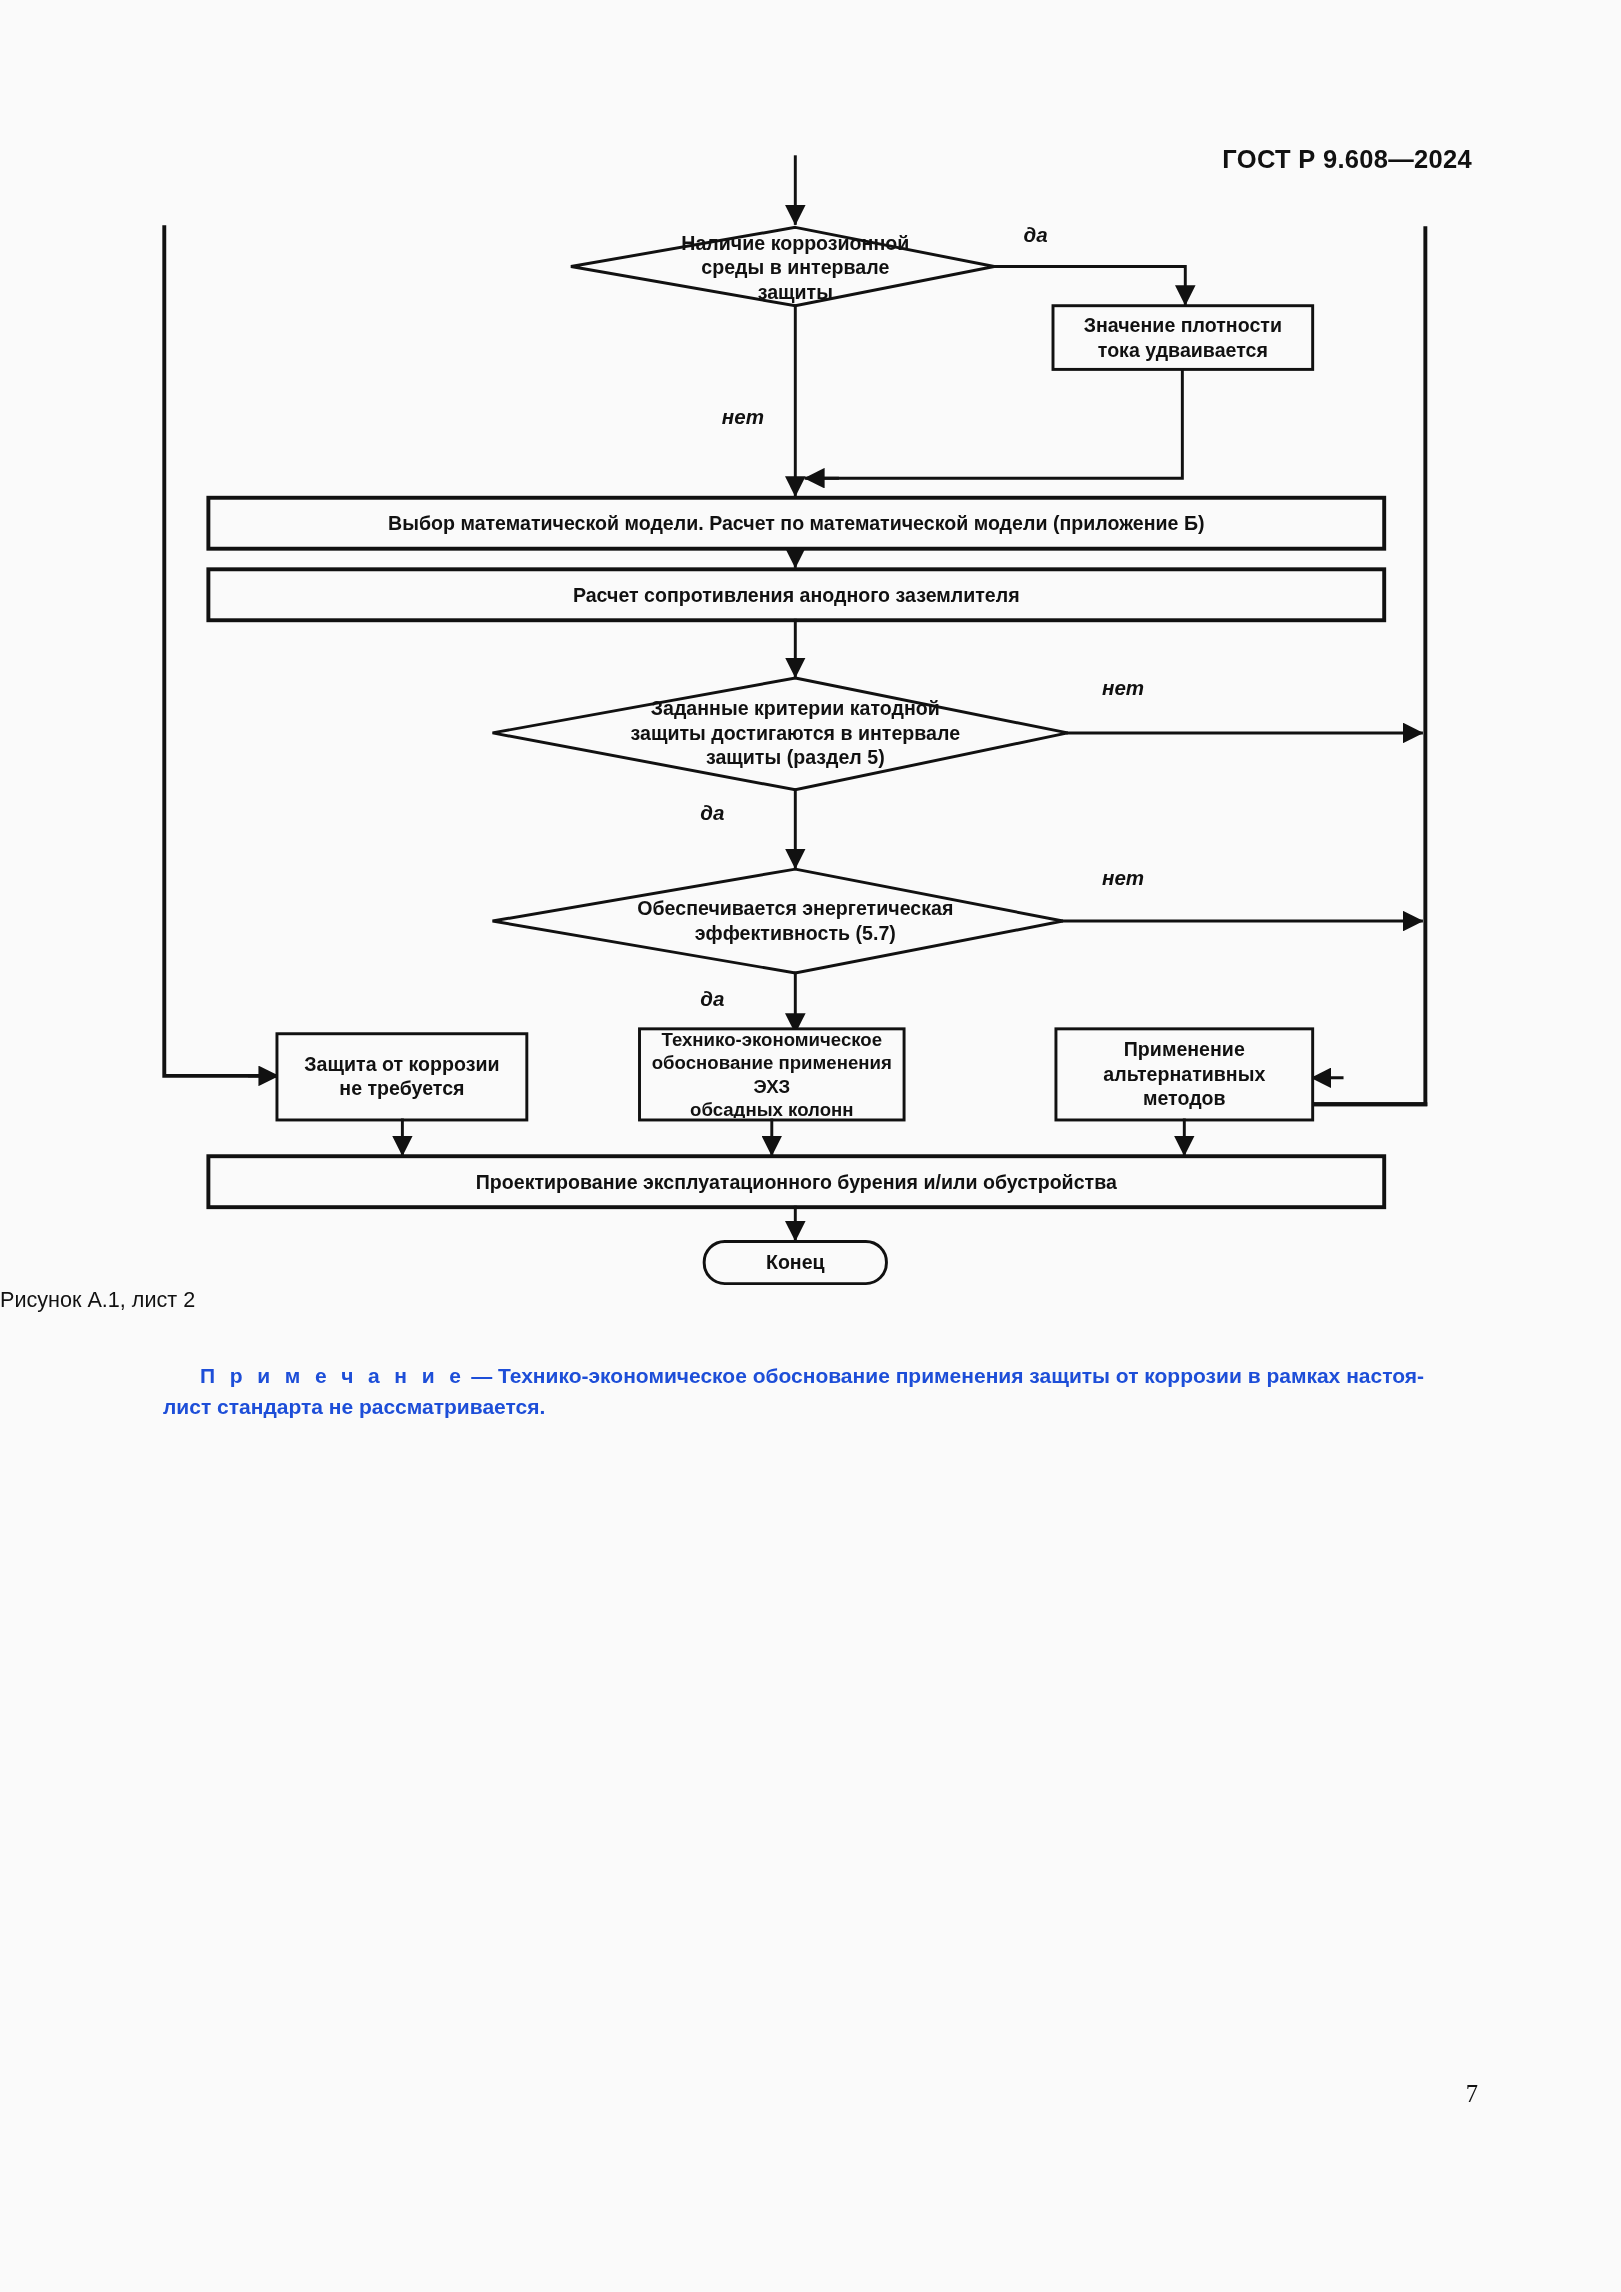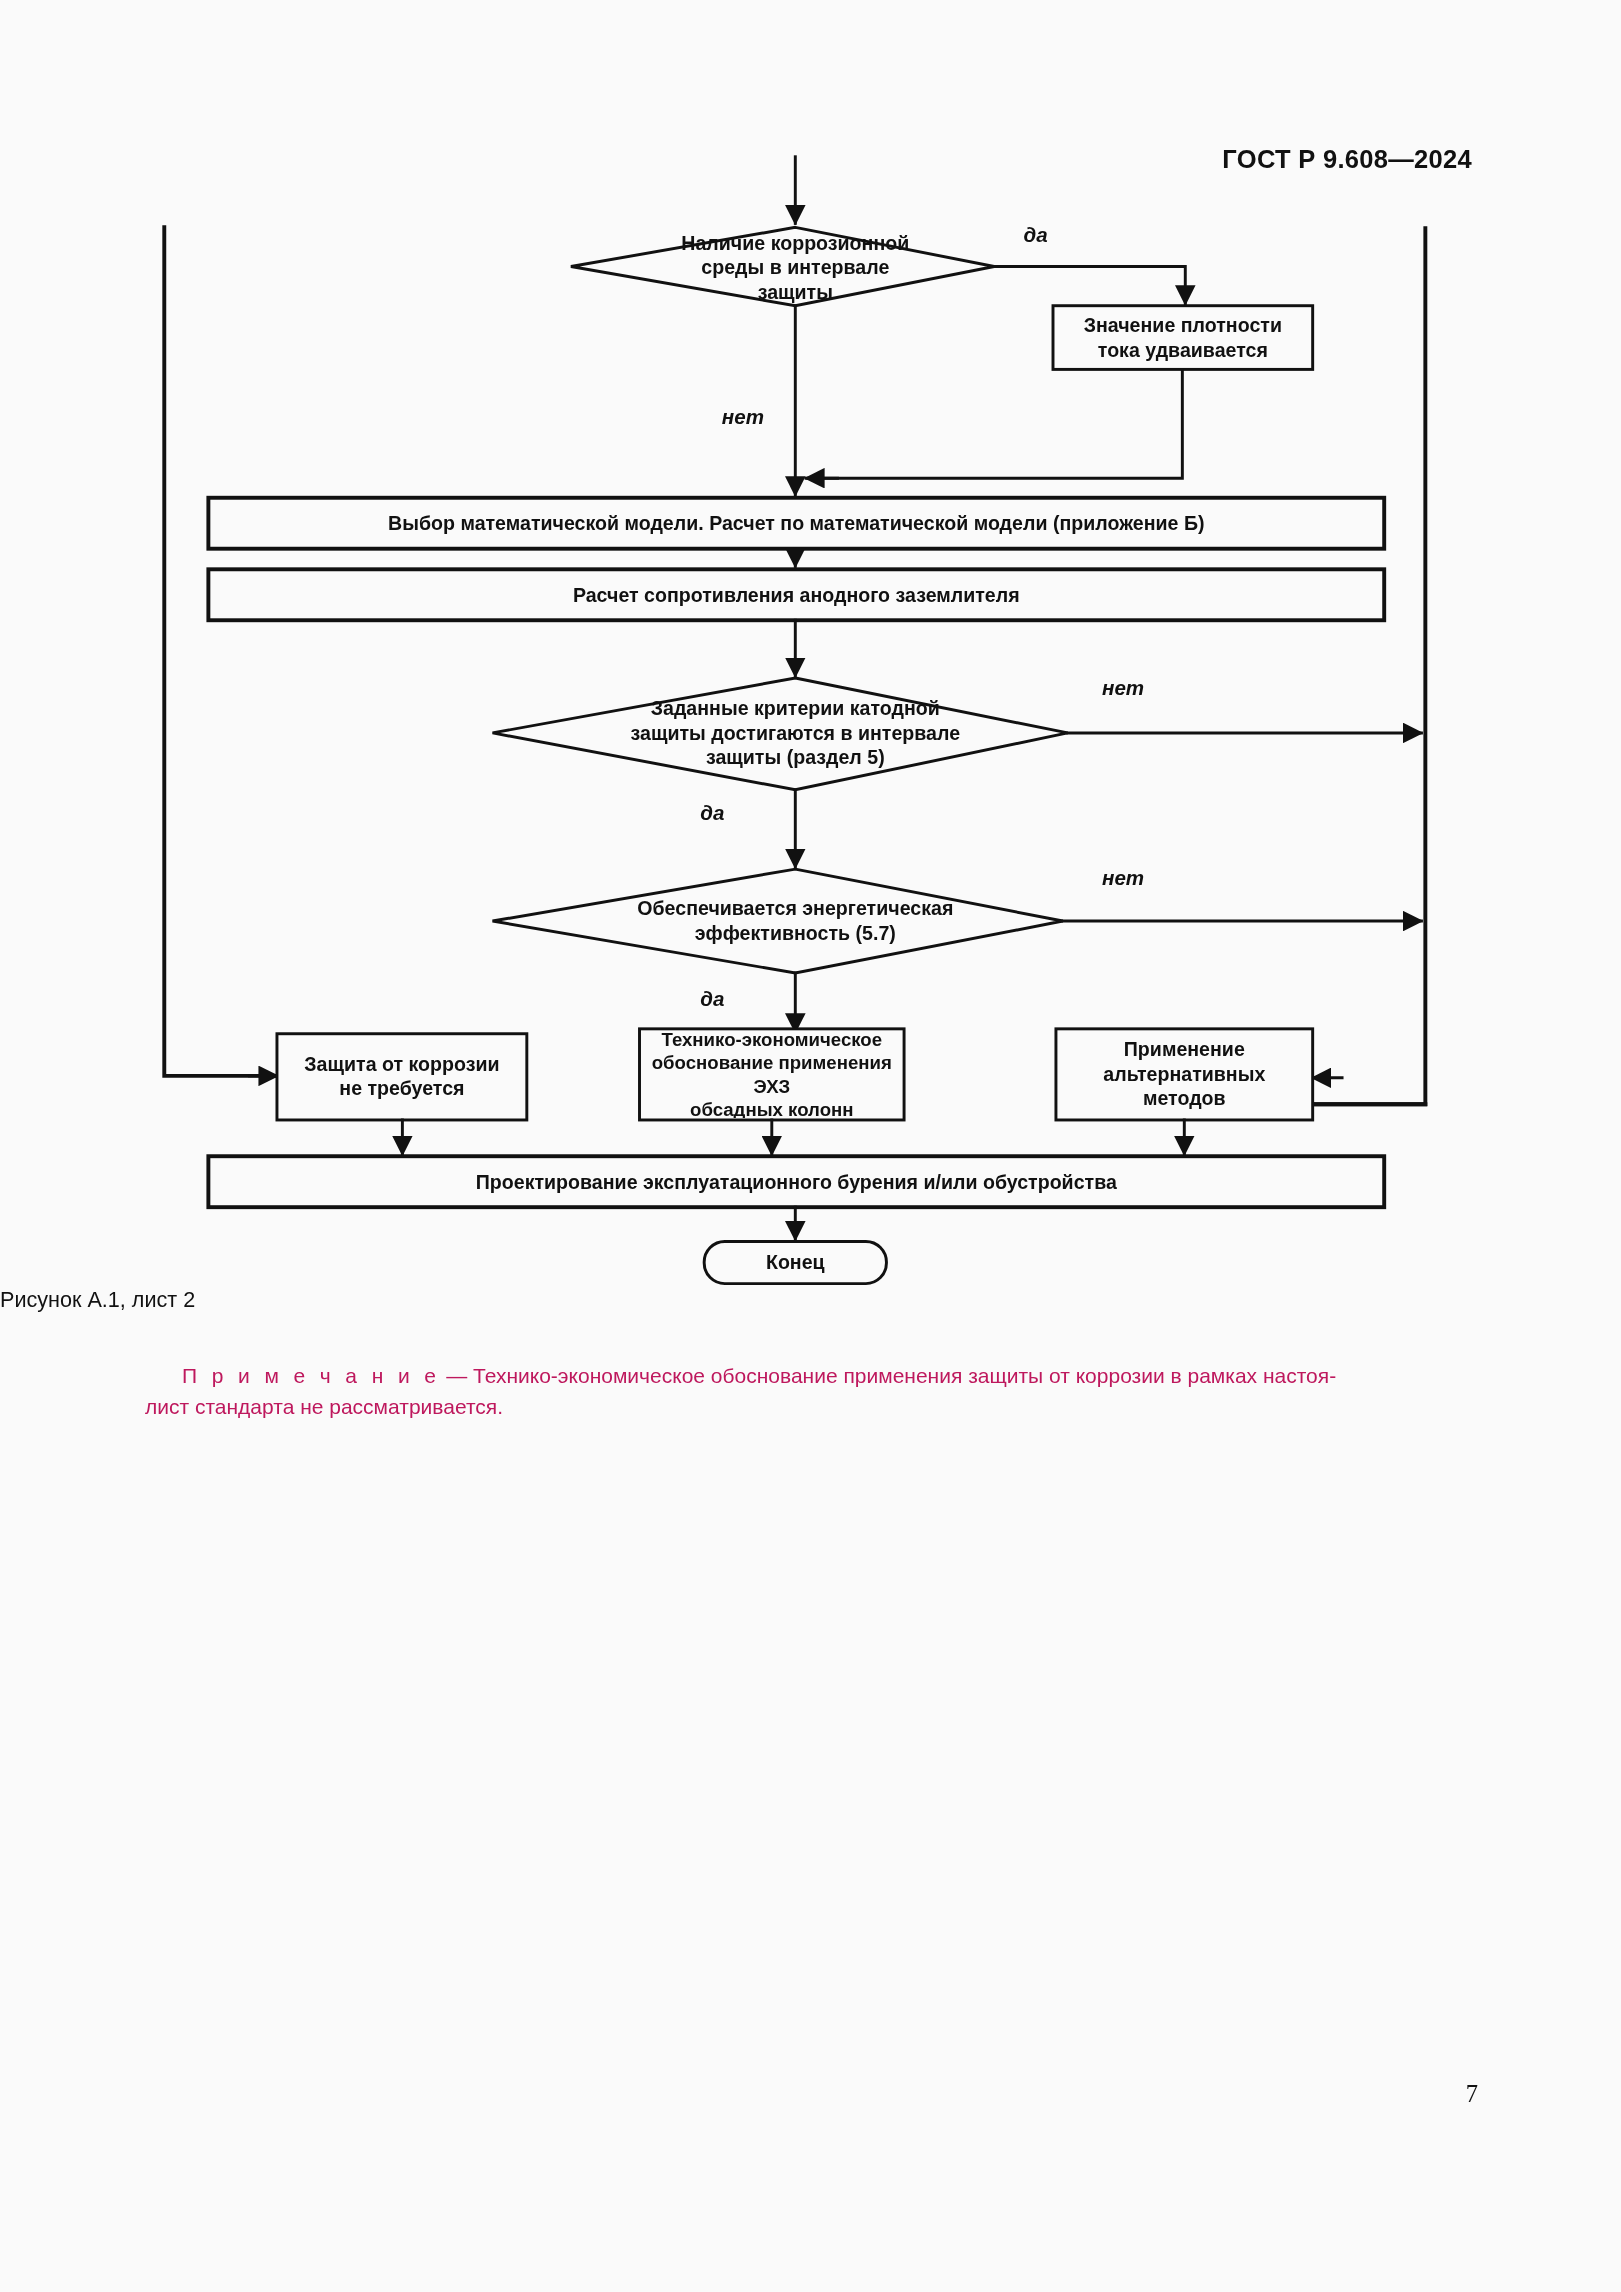--- a/index.html
+++ b/index.html
@@ -77,26 +77,27 @@
     left: 0;
     width: 1621px;
     font-size: 21.6px;
     color: #111111;
   }
 
   
   .note-block {
     position: absolute;
     top: 1360px;
-    left: 145px;
+    left: 163px;
     width: 1331px;
     font-size: 21px;
     line-height: 31px;
-    color: #be185d;
+    color: #1d4ed8;
     text-align: justify;
+    font-weight: bold;
   }
   .note-block .note-indent { display: inline-block; width: 37px; }
   .note-word-spaced {
     letter-spacing: 4.4px;
   }
 
   
   .page-number {
     position: absolute;
     top: 2080px;

